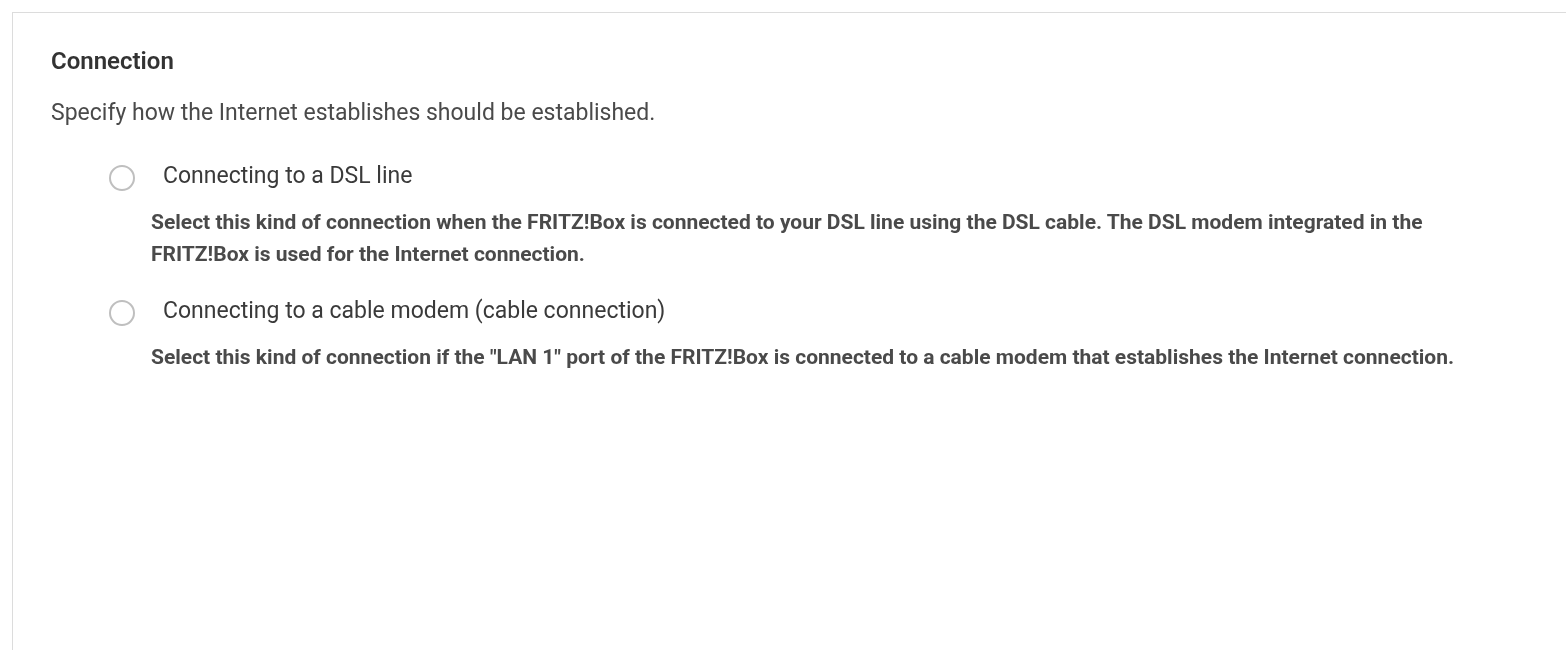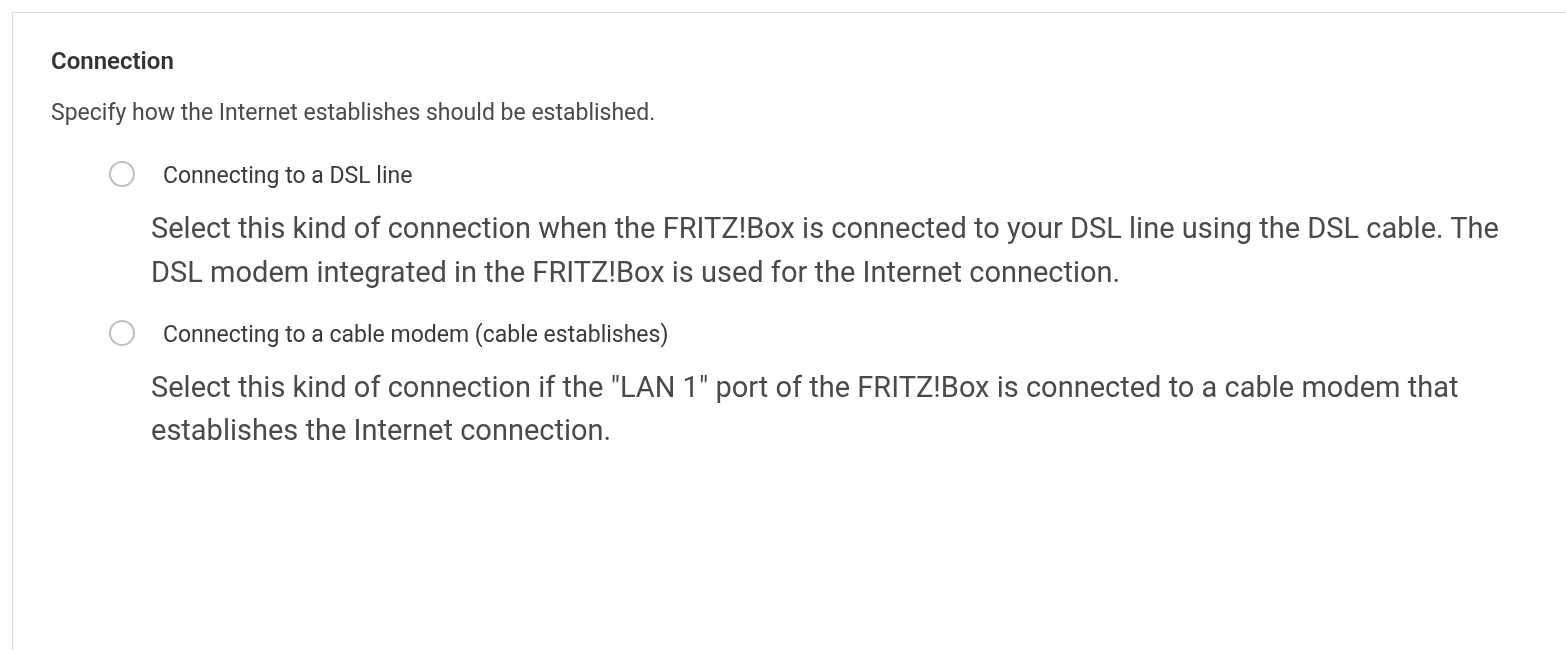--- a/index.html
+++ b/index.html
@@ -33,21 +33,21 @@
       line-height: 1.4;
     }
     .options {
       padding-left: 46px;
     }
     .option {
       margin-bottom: 22px;
     }
     .option-head {
       display: flex;
-      align-items: flex-start;
+      align-items: flex-end;
       gap: 20px;
       margin-bottom: 12px;
     }
     .radio {
       width: 26px;
       height: 26px;
       border-radius: 50%;
       border: 2px solid #bfbfbf;
       background: #fff;
       flex-shrink: 0;
@@ -69,25 +69,26 @@
       border-radius: 50%;
       background: #fff;
     }
     .option-label {
       font-size: 23px;
       color: #3a3a3a;
       line-height: 1.3;
       cursor: pointer;
     }
     .option-desc {
-      font-size: 29px;
+      font-size: 21px;
       color: #4a4a4a;
       line-height: 1.5;
       padding-left: 46px;
       max-width: 1410px;
+      font-weight: bold;
     }
   </style>
 </head>
 <body>
 
 <div class="panel">
   <h2 class="section-title">Connection</h2>
   <p class="section-desc">Specify how the Internet establishes should be established.</p>
 
   <div class="options">
@@ -96,20 +97,20 @@
       <div class="option-head">
         <span class="radio"></span>
         <span class="option-label">Connecting to a DSL line</span>
       </div>
       <p class="option-desc">Select this kind of connection when the FRITZ!Box is connected to your DSL line using the DSL cable. The DSL modem integrated in the FRITZ!Box is used for the Internet connection.</p>
     </div>
 
     <div class="option">
       <div class="option-head">
         <span class="radio"></span>
-        <span class="option-label">Connecting to a cable modem (cable establishes)</span>
+        <span class="option-label">Connecting to a cable modem (cable connection)</span>
       </div>
       <p class="option-desc">Select this kind of connection if the "LAN 1" port of the FRITZ!Box is connected to a cable modem that establishes the Internet connection.</p>
     </div>
 
 
   </div>
 </div>
 
 </body></html>

